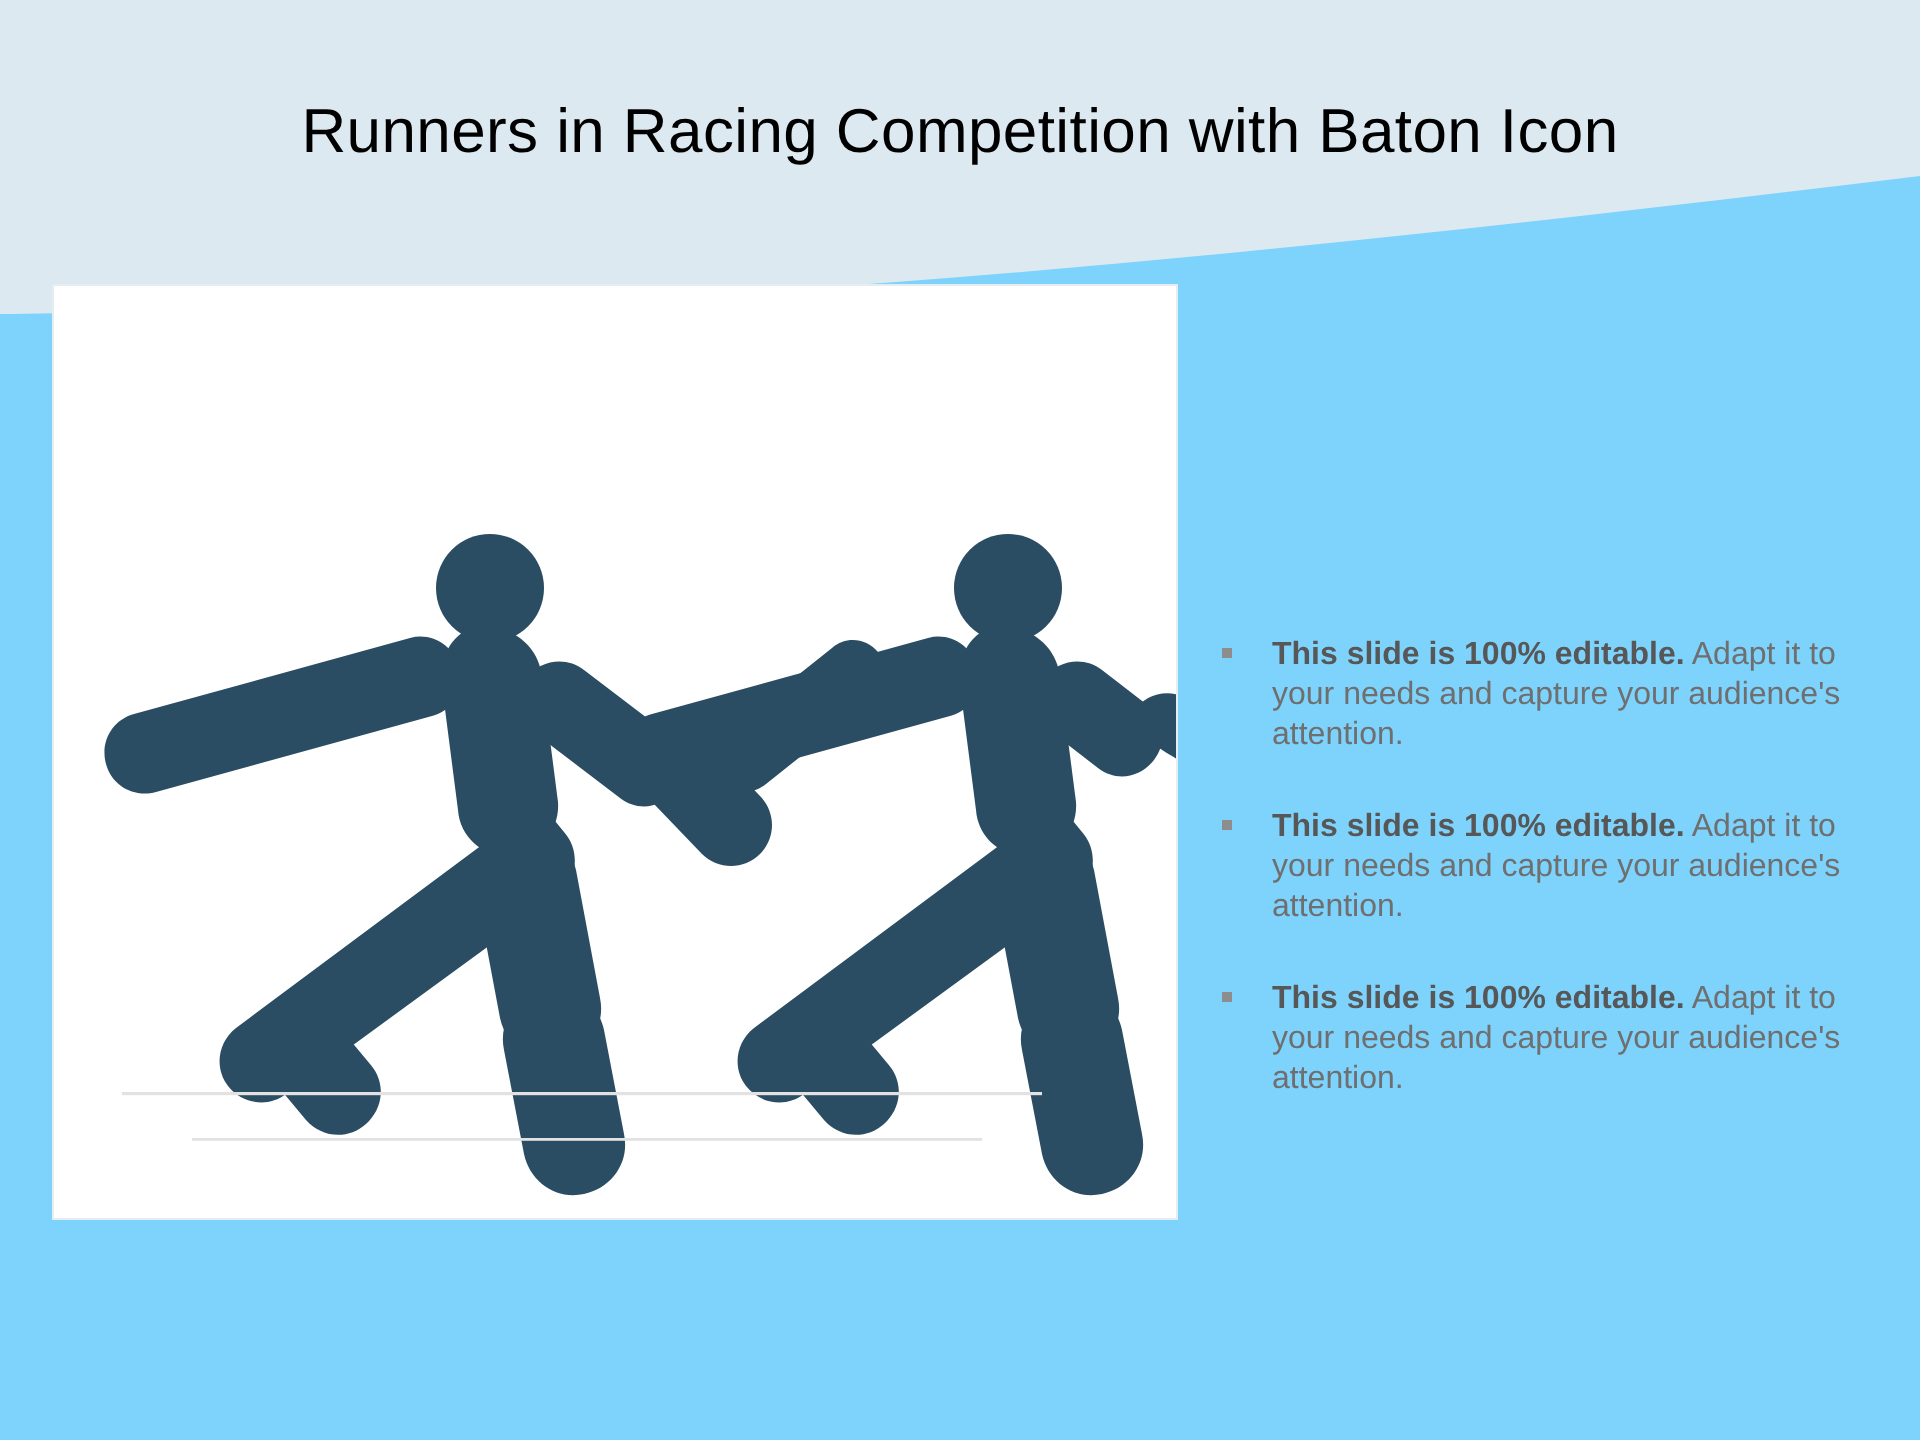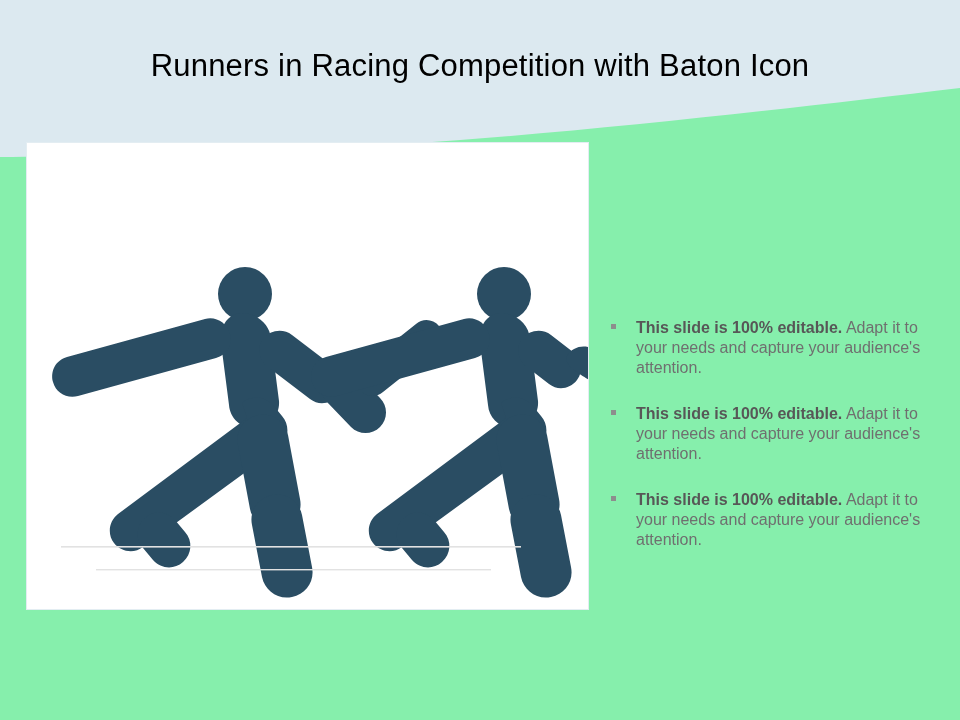--- a/index.html
+++ b/index.html
@@ -7,21 +7,21 @@
     padding: 0;
     background: #ffffff;
   }
   body {
     font-family: "Liberation Sans", sans-serif;
   }
   #slide {
     position: relative;
     width: 960px;
     height: 720px;
-    background: #86efac;
+    background: #7dd3fc;
     overflow: hidden;
   }
 
   
   #header-band {
     position: absolute;
     left: 0;
     top: 0;
     width: 960px;
     height: 175px;

